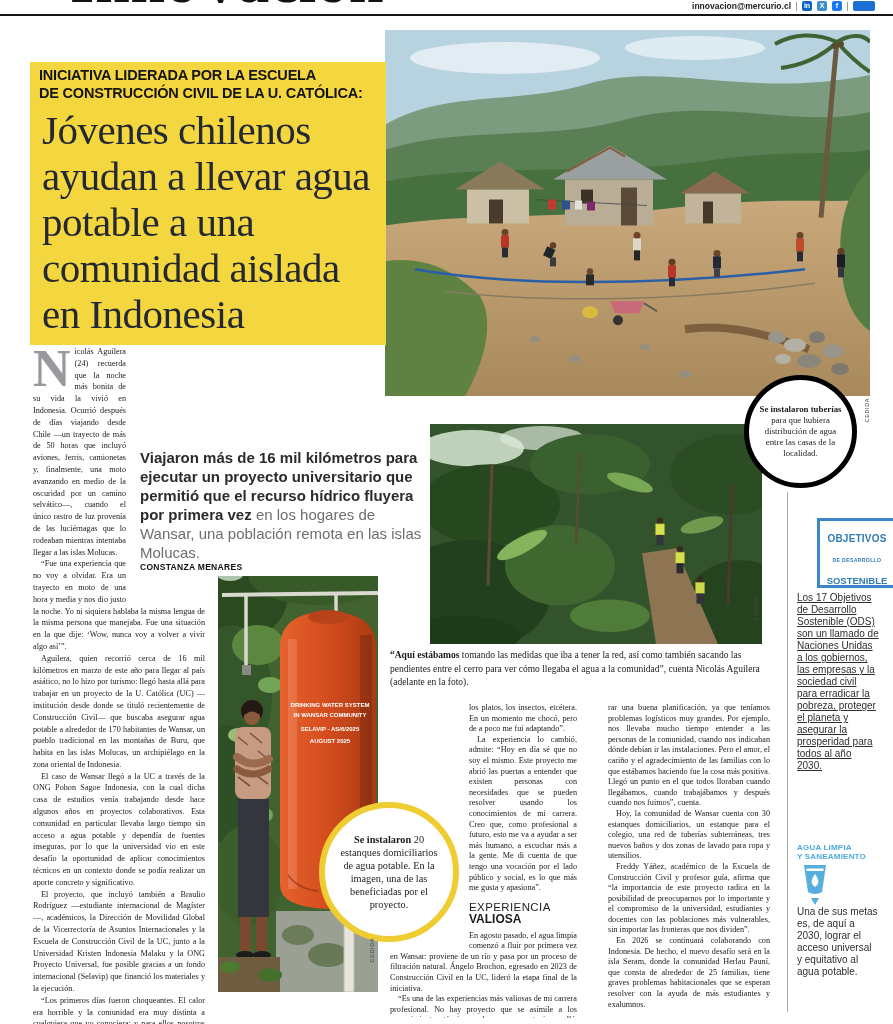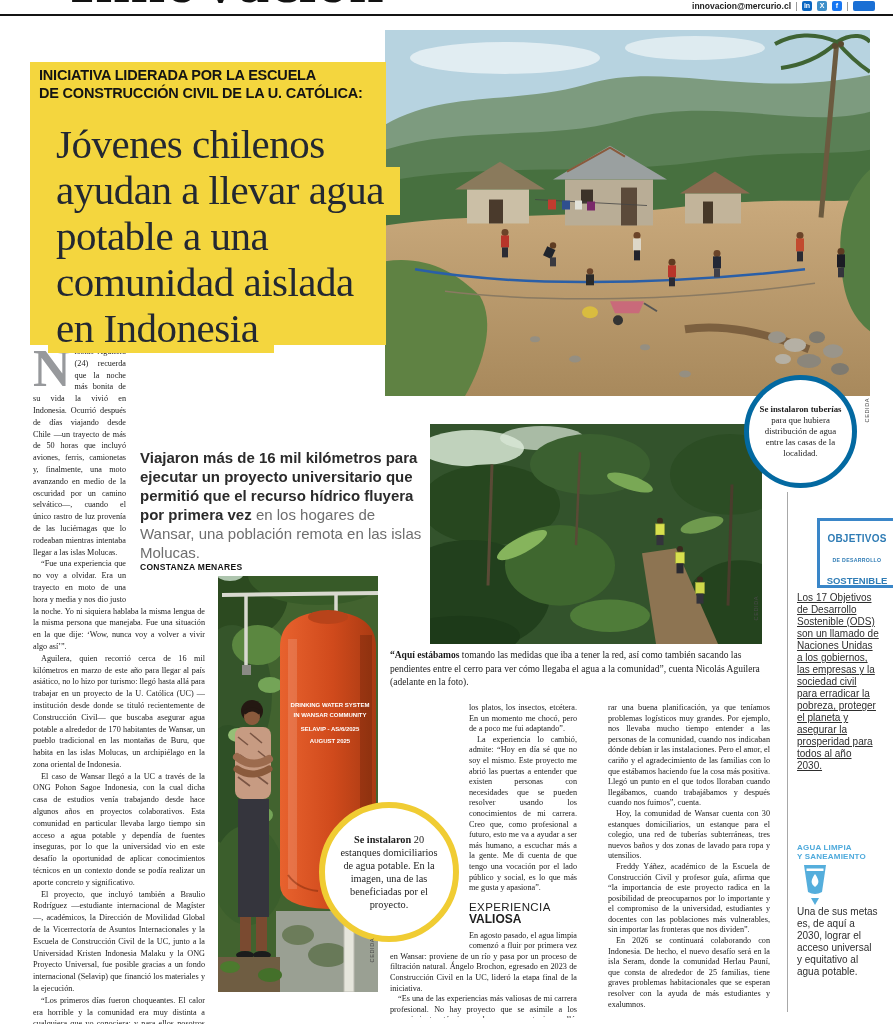--- a/index.html
+++ b/index.html
@@ -29,21 +29,21 @@
   .photo-jungle{left:430px;top:424px;width:332px;height:220px;}
   .photo-tank{left:218px;top:555px;width:160px;height:437px;}
   .credit{position:absolute;writing-mode:vertical-rl;transform:rotate(180deg);
         font:5.5px "Liberation Sans",sans-serif;color:#4a4a4a;letter-spacing:.6px;z-index:7;}
 
   
   .yellow-base{position:absolute;left:30px;top:62px;width:356px;height:283px;background:#F4D63E;z-index:2;}
   .kicker{position:absolute;left:30px;top:66px;width:430px;z-index:4;white-space:pre-line;
         font:bold 14.5px/18px "Liberation Sans","DejaVu Sans",sans-serif;letter-spacing:-.2px;color:#141414;}
   .kicker span{background:#F4D63E;-webkit-box-decoration-break:clone;box-decoration-break:clone;padding:1px 12px 1px 9px;text-align:right;}
-  .headline{position:absolute;left:30px;top:103px;width:460px;margin:18px;z-index:4;white-space:pre-line;
+  .headline{position:absolute;left:30px;top:103px;width:460px;margin:4px;z-index:4;white-space:pre-line;
         font:normal 41px/46px "Liberation Serif","DejaVu Serif",serif;color:#232832;letter-spacing:-.5px;}
   .headline span{background:#F4D63E;-webkit-box-decoration-break:clone;box-decoration-break:clone;padding:0 16px 2px 8px;}
 
   
   .col{position:absolute;text-align:justify;font:8.2px/11.8px "Liberation Serif","DejaVu Serif",serif;color:#191919;}
   .col p{margin:0;}
   .col p + p{text-indent:8px;}
   .col1{left:33px;top:346px;width:172px;height:680px;overflow:hidden;}
   .col2{left:390px;top:703px;width:187px;height:315px;overflow:hidden;line-height:10.6px;}
   .col3{left:608px;top:703px;width:162px;height:315px;overflow:hidden;line-height:10.6px;}
@@ -62,21 +62,21 @@
 
   
   .caption{position:absolute;left:390px;top:649px;width:372px;font:9.5px/13.5px "Liberation Serif",serif;color:#191919;}
   .caption strong{font-weight:bold;}
 
   
   .callout{position:absolute;border-radius:50%;background:#fff;box-sizing:border-box;z-index:6;
         display:flex;align-items:center;justify-content:center;text-align:center;
         font-family:"Liberation Serif","DejaVu Serif",serif;color:#1c1c1c;}
   .callout strong{font-weight:bold;}
-  .callout1{left:744px;top:375px;width:113px;height:113px;border:5px solid #0369a1;font-size:8.8px;line-height:11px;padding:6px;}
+  .callout1{left:744px;top:375px;width:113px;height:113px;border:5px solid #000000;font-size:8.8px;line-height:11px;padding:6px;}
   .callout2{left:319px;top:802px;width:140px;height:140px;border:6px solid #F0CC33;font-size:10.3px;line-height:13px;padding:10px;}
 
   
   .side-rule{position:absolute;left:787px;top:492px;width:1px;height:520px;background:#a8a8a8;}
   .sdg-box{position:absolute;left:817px;top:518px;width:80px;height:70px;border:3px solid #3A86C8;background:#fff;
         box-sizing:border-box;display:flex;flex-direction:column;align-items:center;justify-content:center;gap:13px;}
   .sdg-t1{font:bold 10px/10px "Liberation Sans",sans-serif;color:#2F7CB5;letter-spacing:.2px;}
   .sdg-t2{font:bold 5.2px/6px "Liberation Sans",sans-serif;color:#2F7CB5;letter-spacing:.3px;}
   .sdg-t3{font:bold 9.5px/10px "Liberation Sans",sans-serif;color:#2F7CB5;}
   .side-text{position:absolute;left:797px;width:82px;font:10px/12px "Liberation Sans","DejaVu Sans",sans-serif;color:#2e2e2e;}

